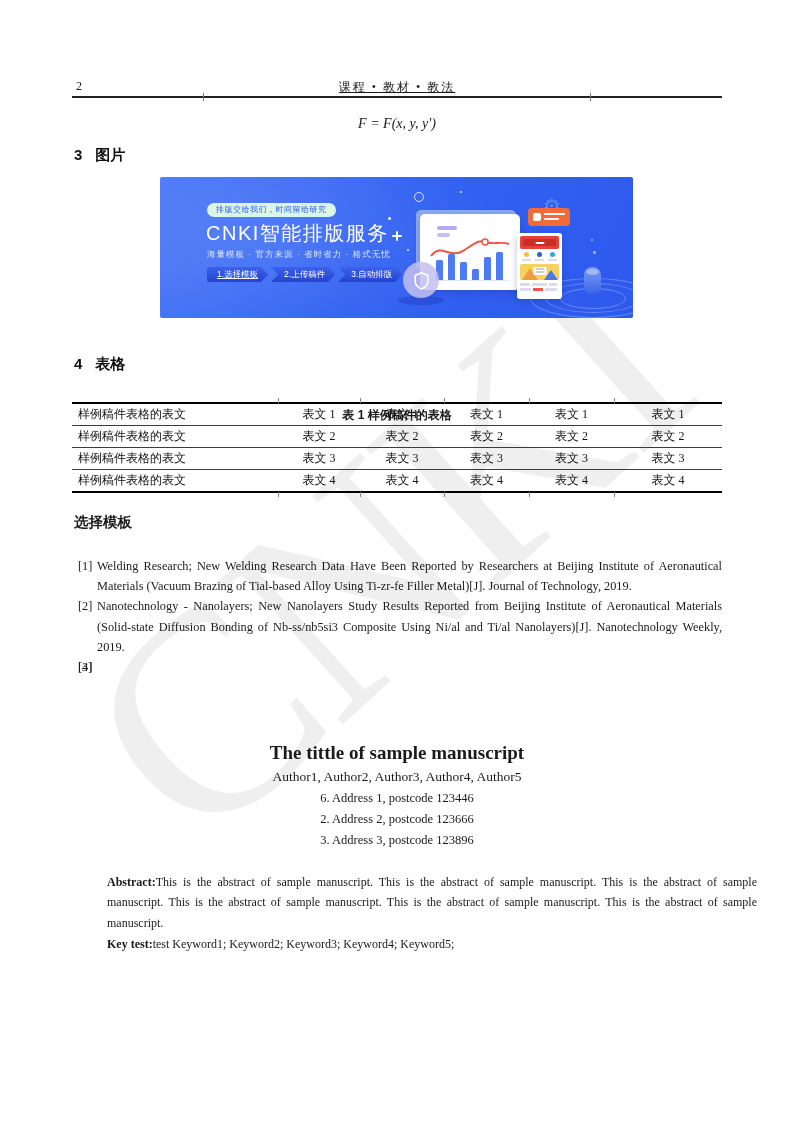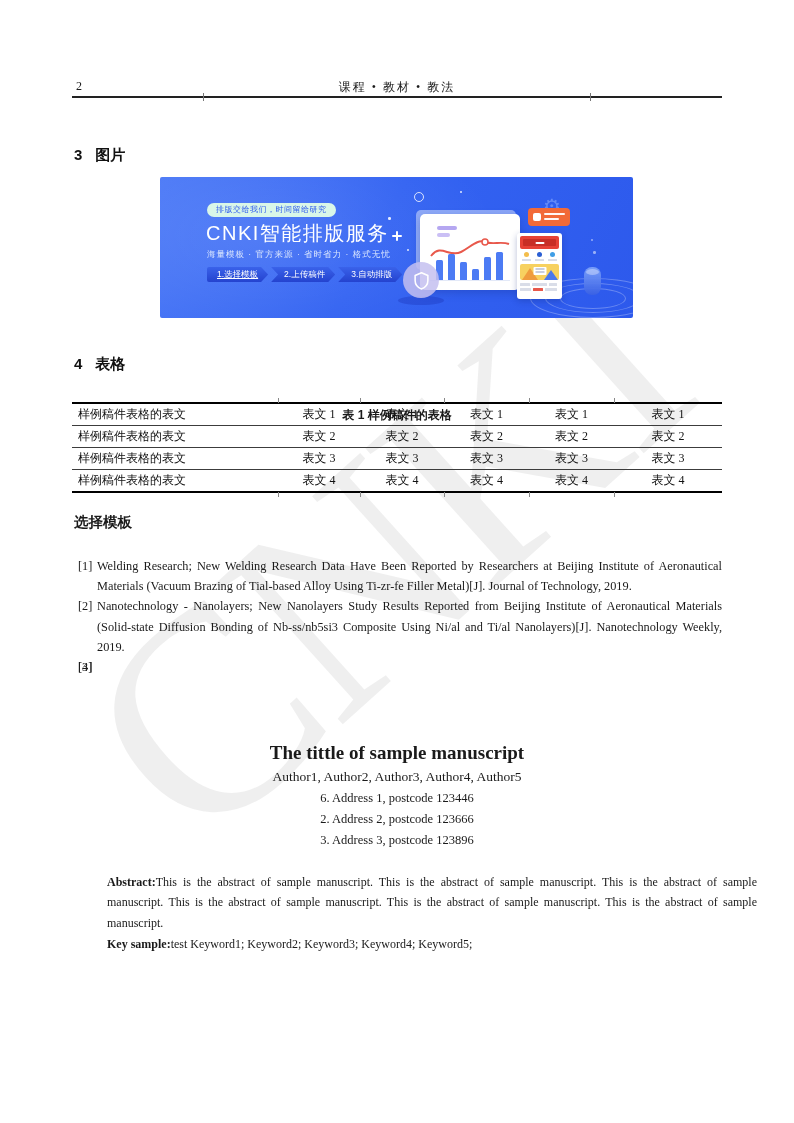--- a/index.html
+++ b/index.html
@@ -9,21 +9,21 @@
 
   
   .watermark{position:absolute;left:385px;top:555px;z-index:0;
     transform:translate(-50%,-50%) rotate(-42deg);
     font-family:"Liberation Serif",serif;font-size:290px;letter-spacing:-8px;
     color:rgba(70,70,70,0.085);white-space:nowrap;user-select:none;}
 
   
   .pageno{position:absolute;left:76px;top:79px;font-size:12px;}
   .journal{position:absolute;left:0;top:79px;width:100%;text-align:center;
-           font-size:12px;letter-spacing:2px;}
+           font-size:12px;letter-spacing:2px;text-decoration:underline;}
   .h-rule{position:absolute;left:72px;top:96px;width:650px;height:2px;background:#222;}
   .h-tick{position:absolute;width:1px;height:8px;background:#777;top:93px;}
 
   
   .formula{position:absolute;left:0;top:116px;width:100%;text-align:center;
            font-size:14px;font-style:italic;}
 
   
   .sec{position:absolute;left:74px;font-family:"Liberation Sans",sans-serif;
        font-weight:bold;font-size:15px;color:#111;}
@@ -139,20 +139,21 @@
 <div class="page">
 
   <div class="watermark">CNKI</div>
 
   <span class="pageno layer">2</span>
   <span class="journal layer">课程 • 教材 • 教法</span>
   <div class="h-rule layer"></div>
   <div class="h-tick layer" style="left:203px"></div>
   <div class="h-tick layer" style="left:590px"></div>
 
+  <div class="formula layer">F = F(x, y, y′)</div>
 
   <div class="sec layer" style="top:146px">
     <span class="num">3</span><span>图片</span>
   </div>
 
   <div class="banner layer">
     <div class="glow"></div>
 
     <span class="b-badge">排版交给我们，时间留给研究</span>
     <div class="b-title">CNKI智能排版服务</div>
@@ -320,16 +321,16 @@
   </div>
 
   <div class="ms-title layer">The tittle of sample manuscript</div>
   <div class="ms-authors layer">Author1, Author2, Author3, Author4, Author5</div>
   <div class="ms-addr layer" style="top:791px">6. Address 1, postcode 123446</div>
   <div class="ms-addr layer" style="top:812px">2. Address 2, postcode 123666</div>
   <div class="ms-addr layer" style="top:833px">3. Address 3, postcode 123896</div>
 
   <div class="ms-body layer">
     <p><b>Abstract:</b><span>This is the abstract of sample manuscript. This is the abstract of sample manuscript. This is the abstract of sample manuscript. This is the abstract of sample manuscript. This is the abstract of sample manuscript. This is the abstract of sample manuscript.</span></p>
-    <p class="kw"><b>Key sample:</b><span>test Keyword1; Keyword2; Keyword3; Keyword4; Keyword5;</span></p>
+    <p class="kw"><b>Key test:</b><span>test Keyword1; Keyword2; Keyword3; Keyword4; Keyword5;</span></p>
   </div>
 
 </div>
 
 </body></html>

